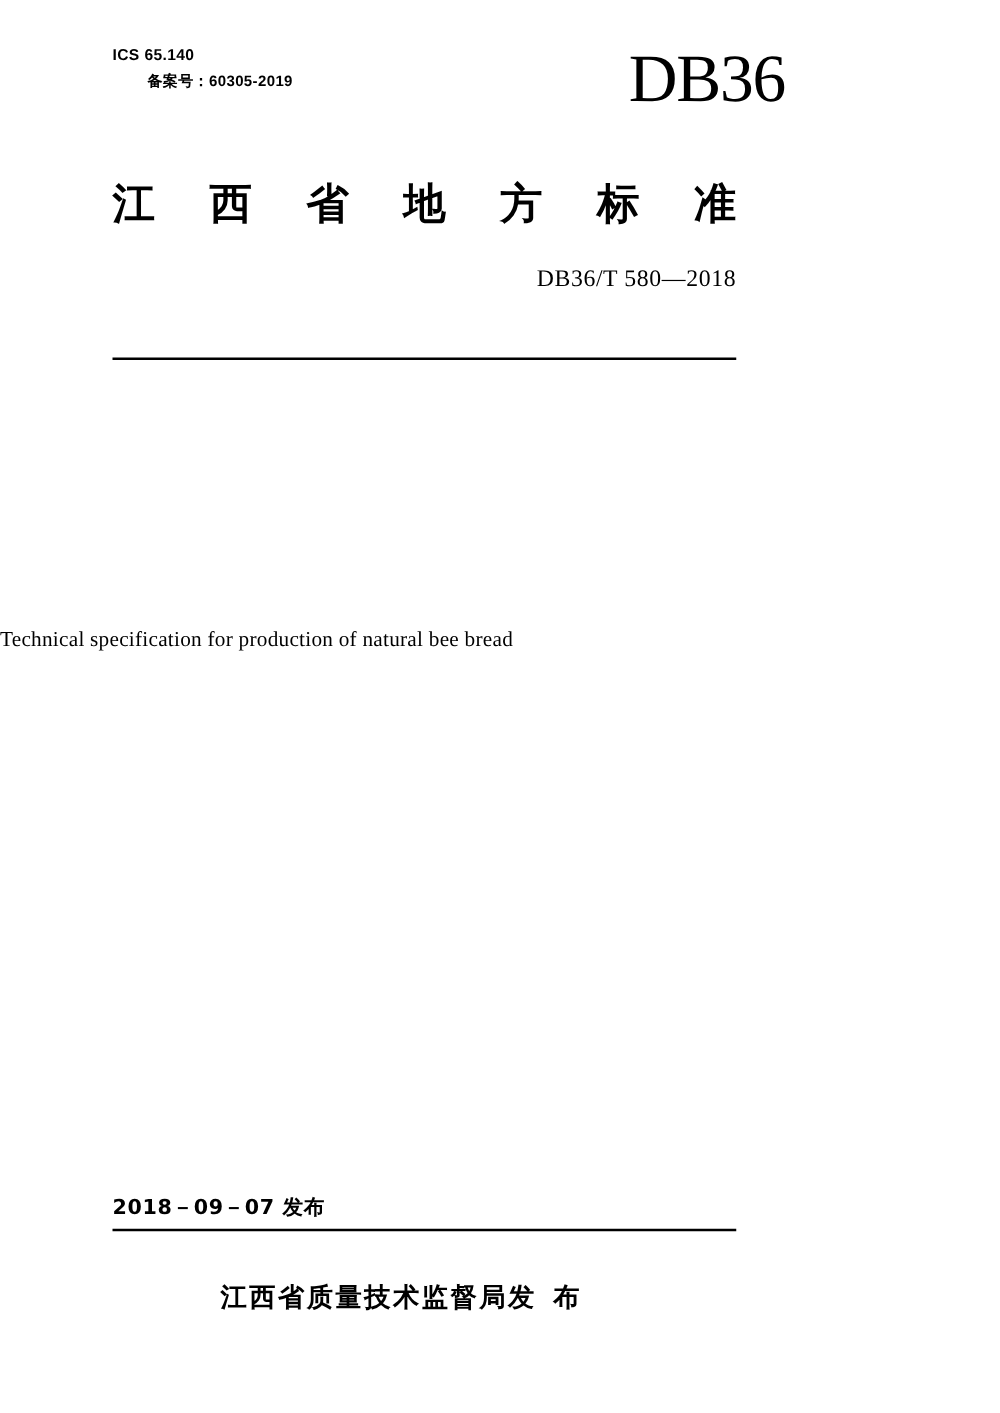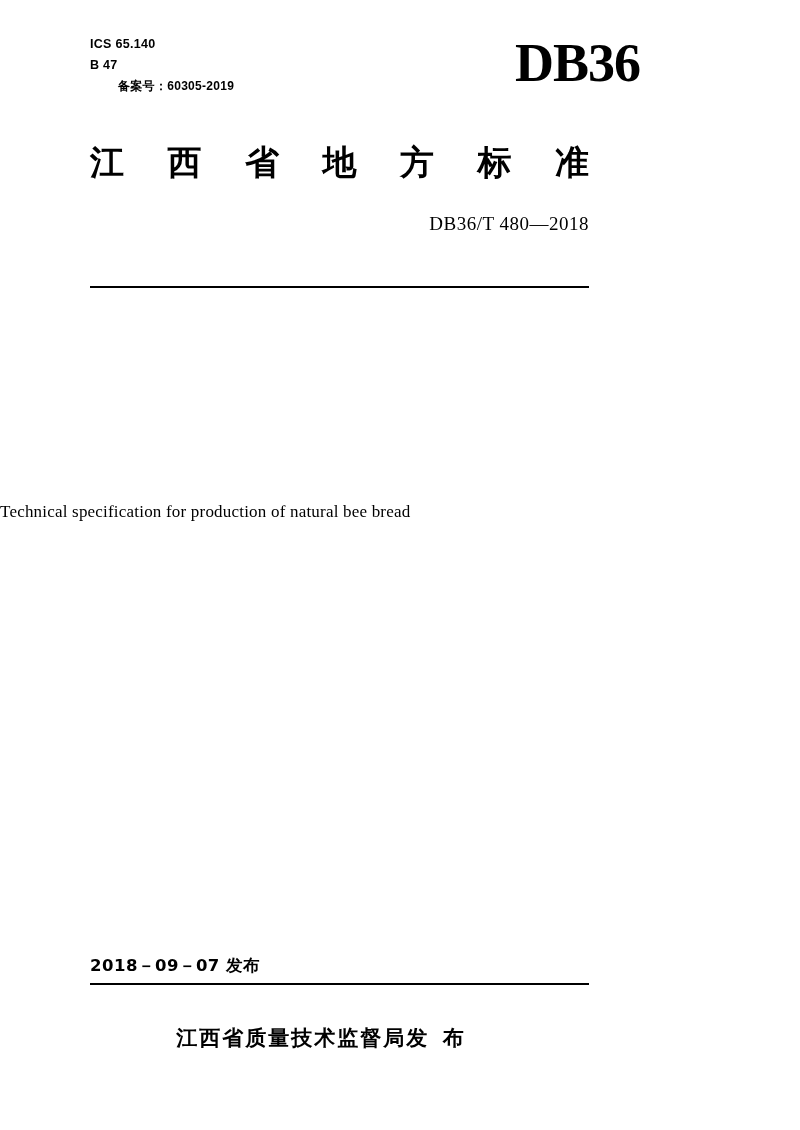--- a/index.html
+++ b/index.html
@@ -41,24 +41,24 @@
   .ics-lines div {
     white-space: nowrap;
   }
   .ics-line-3 {
     font-size: 12px;
     margin-left: 28px;
   }
 
   .db36 {
     position: absolute;
-    right: 4px;
+    right: 16px;
     top: 36px;
     font-family: "Liberation Serif", serif;
-    font-weight: bold;
+    font-weight: normal;
     font-size: 54px;
     letter-spacing: -1px;
     line-height: 1;
   }
 
   
   .province-line {
     position: absolute;
     left: 90px;
     right: 55px;
@@ -154,38 +154,37 @@
   }
 </style>
 </head>
 <body>
 
 <div class="page">
 
   <div class="header">
     <div class="ics-lines">
       <div>ICS 65.140</div>
-      <div>B 47</div>
       <div class="ics-line-3">备案号：60305-2019</div>
     </div>
   </div>
 
   <div class="db36">DB36</div>
 
   <div class="province-line">
     <span>江</span>
     <span>西</span>
     <span>省</span>
     <span>地</span>
     <span>方</span>
     <span>标</span>
     <span>准</span>
   </div>
 
-  <div class="std-no">DB36/T 480—2018</div>
+  <div class="std-no">DB36/T 580—2018</div>
 
   <div class="rule-top"></div>
 
   <div class="doc-title-en">Technical specification for production of natural bee bread</div>
 
   <div class="dates">
     <span>2018－09－07 发布</span>
   </div>
 
   <div class="rule-bottom"></div>

